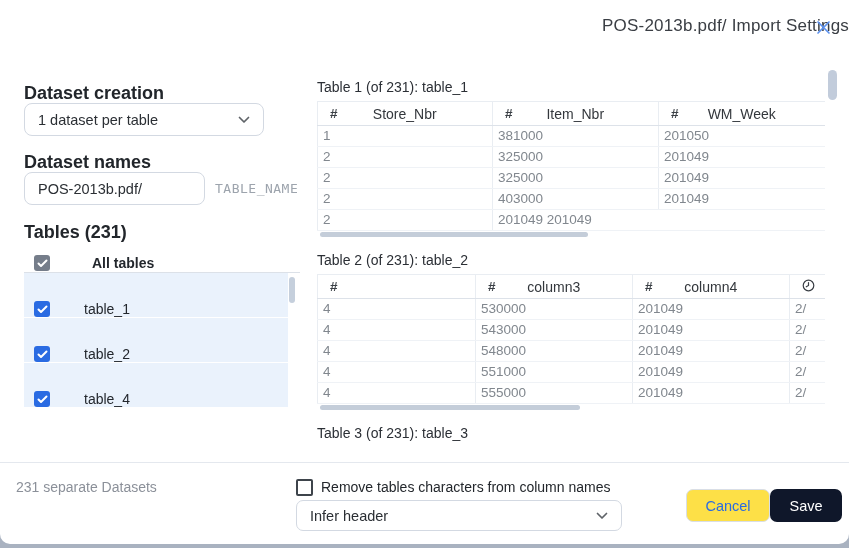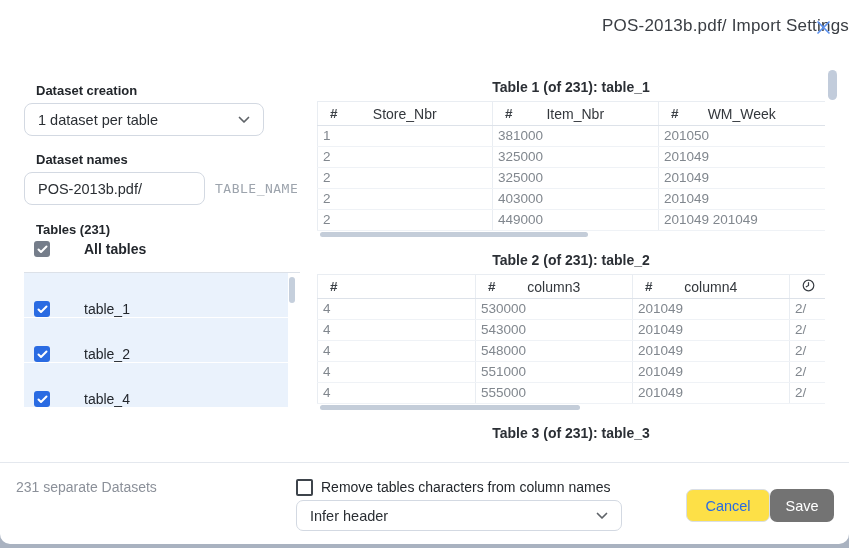--- a/index.html
+++ b/index.html
@@ -17,41 +17,41 @@
   .titlebar-title{
     position:absolute;top:16px;left:0;right:0;text-align:right;
     font-size:17px;font-weight:500;color:#3a3e44;letter-spacing:.2px;
   }
   .close-btn{
     position:absolute;top:17px;right:16px;width:20px;height:20px;
     display:flex;align-items:center;justify-content:center;cursor:pointer;
   }
   
   .fld-label{
-    position:absolute;left:36px;font-size:13px;font-weight:700;color:#22262b;
+    position:absolute;left:24px;font-size:18px;font-weight:700;color:#22262b;
   }
   .select-box,.input-box{
     position:absolute;left:24px;height:33px;background:#fff;
     border:1px solid #d3d9e2;border-radius:8px;box-sizing:border-box;
     display:flex;align-items:center;font-size:14.5px;color:#2b2f34;
   }
   .select-box .txt,.input-box .in{padding-left:13px;flex:1;}
   .input-box input{
     border:none;outline:none;background:transparent;width:100%;
     font-family:inherit;font-size:14.5px;color:#2b2f34;padding:0 0 0 13px;
   }
   .chev{margin-right:13px;display:flex;align-items:center;}
   .name-suffix{
     position:absolute;left:215px;top:181px;
     font-family:"DejaVu Sans Mono","Liberation Mono",monospace;
     font-size:13px;color:#9da4ad;letter-spacing:.5px;
   }
   .all-row{
     position:absolute;left:24px;top:241px;width:264px;height:30px;
-    display:flex;align-items:flex-start;padding-left:10px;box-sizing:border-box;
+    display:flex;align-items:flex-end;padding-left:10px;box-sizing:border-box;gap:8px;
   }
   .all-row .row-label{margin-left:34px;font-size:14px;font-weight:700;color:#23272d;}
   .list-divider{
     position:absolute;left:24px;top:272px;width:276px;height:1px;background:#dce1e8;
   }
   .tables-list{
     position:absolute;left:24px;top:273px;width:264px;height:180px;overflow:hidden;
   }
   .table-row{
     height:44px;margin-bottom:1px;background:#eaf2fc;
@@ -66,22 +66,22 @@
   .cb.gray{background:#757d8a;}
   .cb.empty{
     width:13px;height:13px;background:#fff;border:2px solid #3e444b;border-radius:2px;
   }
   .list-scroll{
     position:absolute;left:289px;top:277px;width:6px;height:172px;border-radius:3px;
   }
   .list-scroll .thumb{width:6px;height:26px;border-radius:3px;background:#c5cfdc;}
   
   .pt-title{
-    position:absolute;left:317px;width:508px;text-align:center;
-    font-size:14px;font-weight:700;color:#2b2f35;
+    position:absolute;left:317px;width:508px;
+    font-size:14px;font-weight:400;color:#2b2f35;
   }
   .pt-grid{position:absolute;left:317px;width:508px;overflow:hidden;}
   .pt-header{display:flex;border-top:1px solid #e9edf2;border-bottom:1px solid #dde2e9;height:23px;}
   .pt-col{
     display:flex;align-items:center;border-left:1px solid #e9edf2;
     box-sizing:border-box;overflow:hidden;flex:0 0 auto;
   }
   .type-icon{
     margin-left:12px;font-size:13.5px;font-weight:600;color:#3a3f45;line-height:1;flex:0 0 auto;
   }
@@ -102,21 +102,21 @@
   .summary{position:absolute;left:16px;top:479px;font-size:14px;color:#8b9099;}
   .rm-check{position:absolute;left:296px;top:479px;}
   .rm-label{position:absolute;left:321px;top:479px;font-size:14px;color:#23272c;}
   .footer-select{top:500px;left:296px;width:326px;height:31px;border-radius:7px;}
   .btn{
     position:absolute;top:489px;height:33px;border-radius:7px;box-sizing:border-box;
     display:flex;align-items:center;justify-content:center;
     font-size:14.5px;font-weight:500;cursor:pointer;
   }
   .btn.cancel{left:686px;width:84px;background:#fde047;border:1px solid #d9dee6;color:#2a6be2;}
-  .btn.save{left:770px;width:64px;background:#737373;color:#ffffff;}
+  .btn.save{left:770px;width:72px;background:#0f172a;color:#ffffff;}
 </style>
 </head>
 <body>
 
 <div class="dialog">
 
   <div class="titlebar-title">POS-2013b.pdf/ Import Settings</div>
   <div class="close-btn">
     <svg width="15" height="15" viewBox="0 0 15 15">
         <path d="M2 2 L13 13 M13 2 L2 13" stroke="#5b90ee" stroke-width="1.7" stroke-linecap="round" fill="none"></path>
@@ -212,21 +212,20 @@
         <div class="pt-cell w1">325000</div>
         <div class="pt-cell w2">201049</div>
       </div>
     <div class="pt-row">
         <div class="pt-cell w0">2</div>
         <div class="pt-cell w1">403000</div>
         <div class="pt-cell w2">201049</div>
       </div>
     <div class="pt-row">
         <div class="pt-cell w0">2</div>
-        <div class="pt-cell w1">449000</div>
         <div class="pt-cell w2">201049 201049</div>
       </div>
   </div>
   <div class="hscroll" style="left:320px;top:232px;width:268px"></div>
 
   <div class="pt-title" style="top:252px">Table 2 (of 231): table_2</div>
   <div class="pt-grid t2" style="top:274px">
     <div class="pt-header">
       <div class="pt-col w0">
           <span class="type-icon">#</span>

